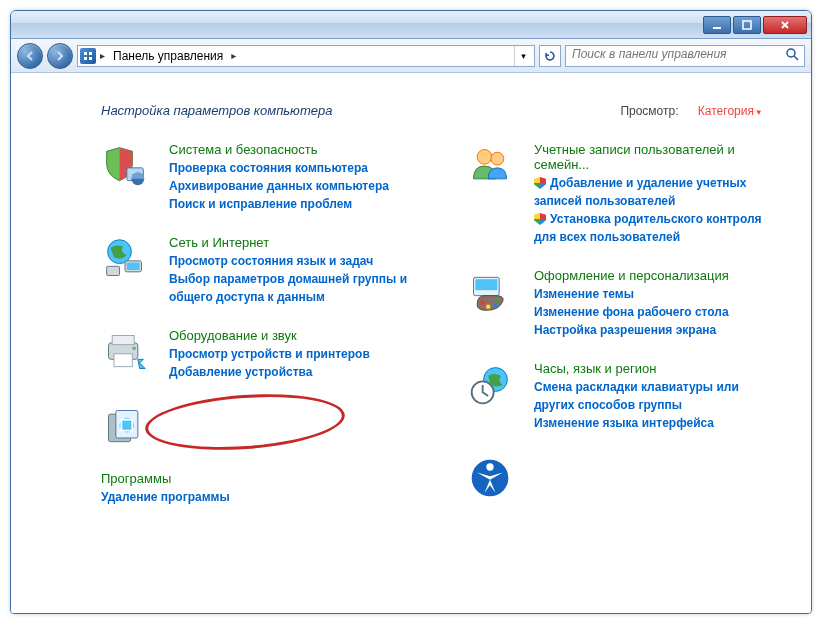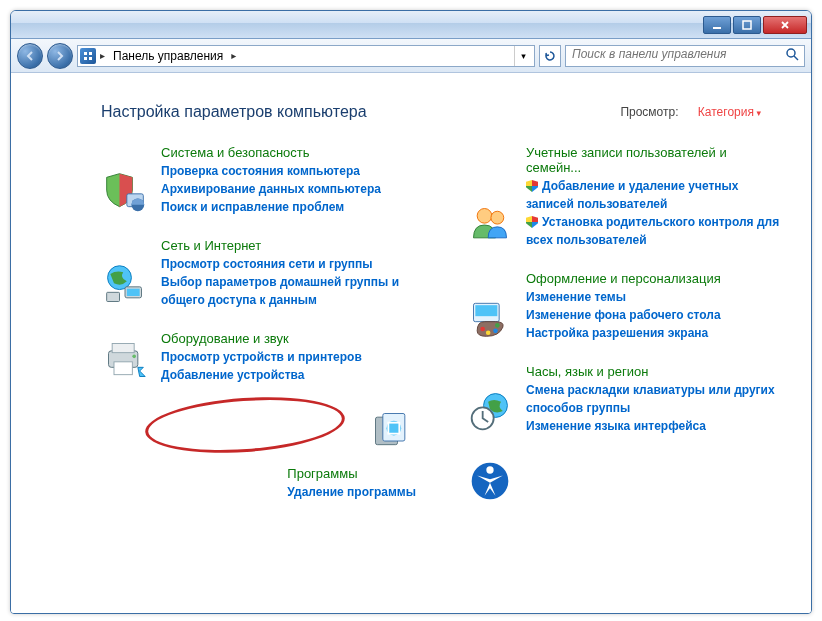--- a/index.html
+++ b/index.html
@@ -98,30 +98,30 @@
   .content {
     background:#fff;
     padding: 30px 30px 30px 90px;
     min-height: 540px;
   }
   .header-row {
     display:flex;justify-content:space-between;align-items:center;
     margin-bottom: 24px;
     padding-right: 20px;
   }
-  .page-title { font-size:16px; color:#1a3e6e; }
+  .page-title { font-size:13px; color:#1a3e6e;font-style:italic; }
   .view-area { font-size:12px; }
   .view-label { color:#444; }
   .view-link { color:#ef4444; margin-left:16px; cursor:pointer; }
   .view-link::after { content:" ▾"; font-size:9px; }
   .cols { display:flex; gap:50px; }
   .col { flex:1; }
   .cat {
-    display:flex; gap:12px; margin-bottom:22px;
-    align-items:flex-end;
+    display:flex; gap:20px; margin-bottom:22px;
+    align-items:flex-start;
   }
   .cat-icon {
     width:48px;height:48px;flex-shrink:0;
     display:flex;align-items:center;justify-content:center;
   }
   .cat-icon svg { width:44px;height:44px; }
   .cat-body { }
   .cat-title {
     font-size:13px;color:#0b7a0b;display:block;margin-bottom:2px;
     cursor:pointer;
@@ -249,21 +249,21 @@
             <svg viewBox="0 0 48 48">
                 <circle cx="18" cy="16" r="13" fill="#4fc3f7" stroke="#0277bd"></circle>
                 <path d="M8 12 Q14 8 22 10 Q18 16 26 20 Q20 26 12 22 Z" fill="#43a047"></path>
                 <rect x="24" y="26" width="18" height="12" rx="2" fill="#cfd8dc" stroke="#546e7a"></rect>
                 <rect x="26" y="28" width="14" height="8" fill="#4fc3f7"></rect>
                 <rect x="4" y="32" width="14" height="10" rx="1" fill="#cfd8dc" stroke="#546e7a"></rect>
               </svg>
           </div>
           <div class="cat-body">
             <a class="cat-title">Сеть и Интернет</a>
-            <a class="cat-link">Просмотр состояния сети и группы</a>
+            <a class="cat-link">Просмотр состояния язык и задач</a>
             <a class="cat-link">Выбор параметров домашней группы и общего доступа к данным</a>
           </div>
         </div>
 
         <div class="cat">
           <div class="cat-icon">
             <svg viewBox="0 0 48 48">
                 <rect x="6" y="14" width="32" height="18" rx="3" fill="#cfd8dc" stroke="#546e7a"></rect>
                 <rect x="10" y="6" width="24" height="10" fill="#eceff1" stroke="#90a4ae"></rect>
                 <rect x="12" y="26" width="20" height="14" fill="#fff" stroke="#90a4ae"></rect>

